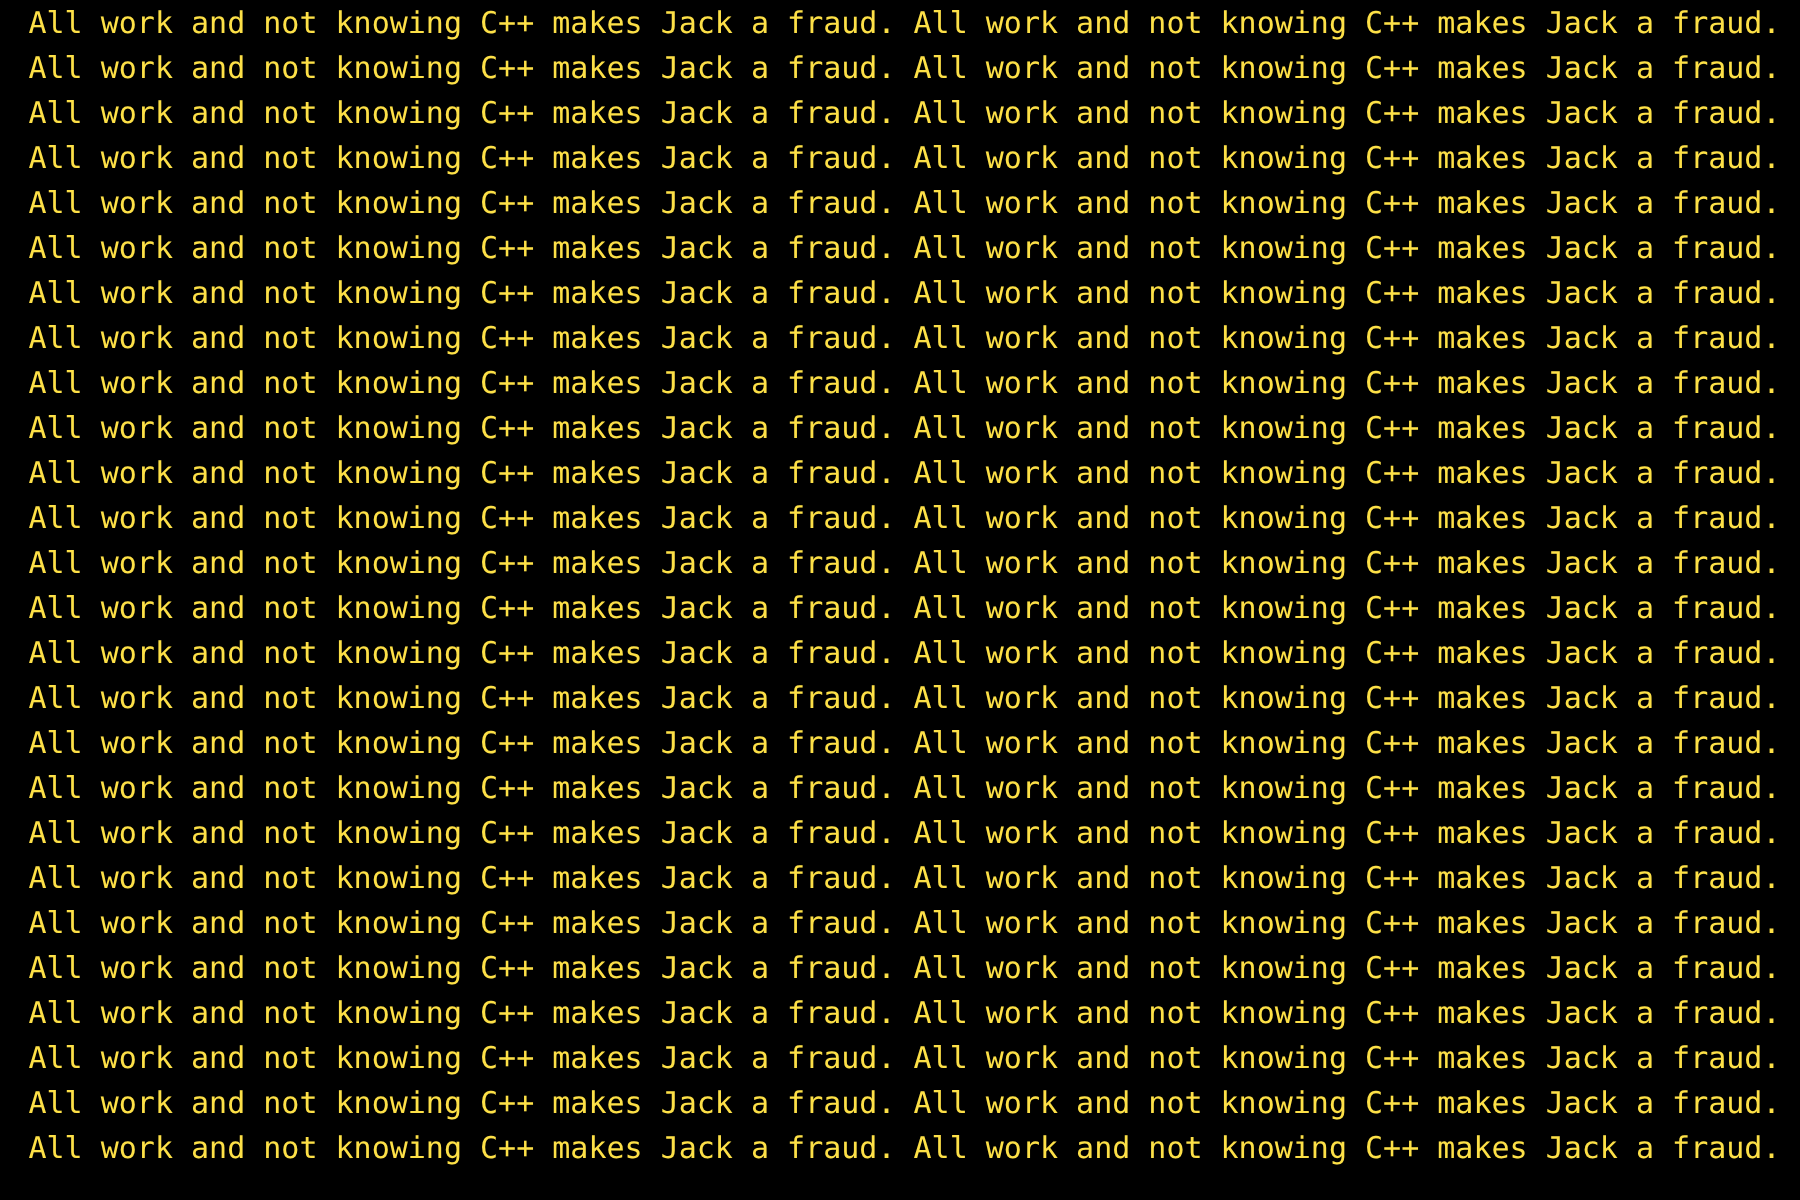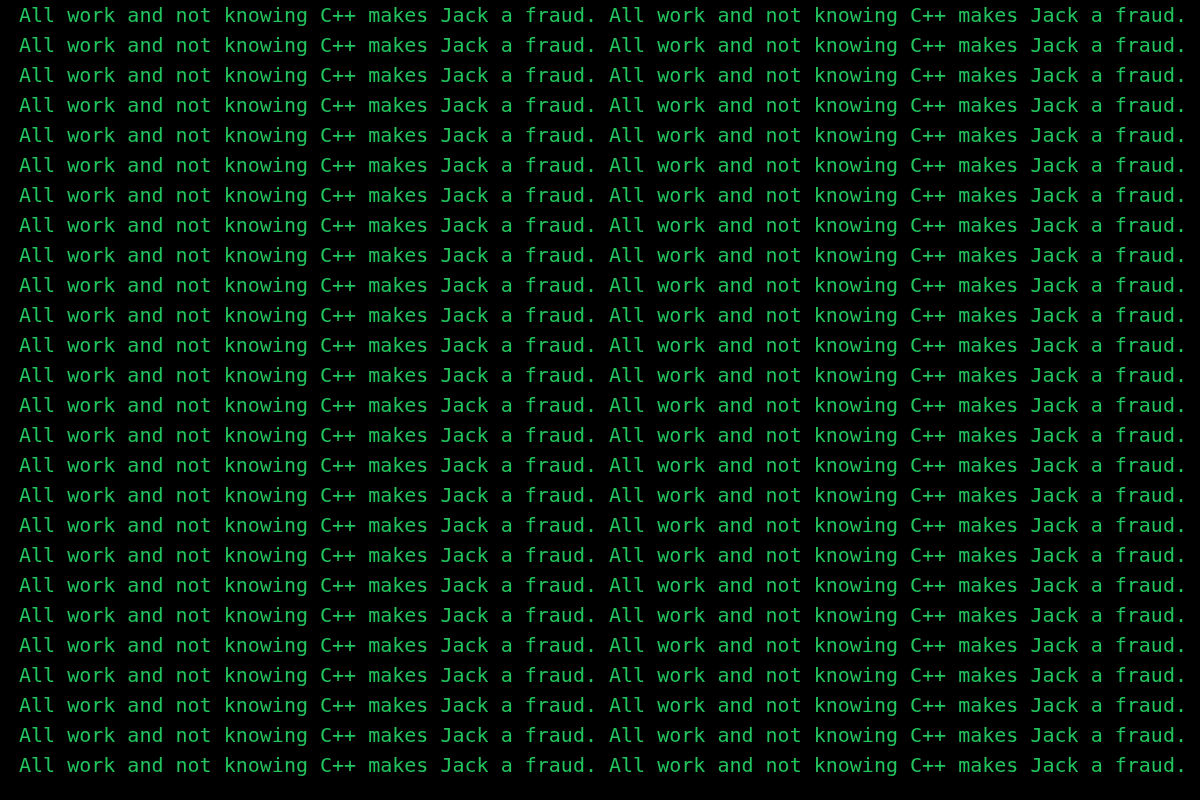--- a/index.html
+++ b/index.html
@@ -37,21 +37,21 @@
     overflow: hidden;
   }
 
   .terminal-line {
     display: block;
     height: 30px;
     line-height: 30px;
     white-space: pre;
     font-family: "DejaVu Sans Mono", monospace;
     font-size: 20px;
-    color: #22c55e;
+    color: #fde047;
     margin: 0;
     padding: 0;
   }
 </style>
 </head>
 <body>
 
 <div id="terminal-screen">
   <div id="terminal-output"><span class="terminal-line">All work and not knowing C++ makes Jack a fraud. All work and not knowing C++ makes Jack a fraud.</span><span class="terminal-line">All work and not knowing C++ makes Jack a fraud. All work and not knowing C++ makes Jack a fraud.</span><span class="terminal-line">All work and not knowing C++ makes Jack a fraud. All work and not knowing C++ makes Jack a fraud.</span><span class="terminal-line">All work and not knowing C++ makes Jack a fraud. All work and not knowing C++ makes Jack a fraud.</span><span class="terminal-line">All work and not knowing C++ makes Jack a fraud. All work and not knowing C++ makes Jack a fraud.</span><span class="terminal-line">All work and not knowing C++ makes Jack a fraud. All work and not knowing C++ makes Jack a fraud.</span><span class="terminal-line">All work and not knowing C++ makes Jack a fraud. All work and not knowing C++ makes Jack a fraud.</span><span class="terminal-line">All work and not knowing C++ makes Jack a fraud. All work and not knowing C++ makes Jack a fraud.</span><span class="terminal-line">All work and not knowing C++ makes Jack a fraud. All work and not knowing C++ makes Jack a fraud.</span><span class="terminal-line">All work and not knowing C++ makes Jack a fraud. All work and not knowing C++ makes Jack a fraud.</span><span class="terminal-line">All work and not knowing C++ makes Jack a fraud. All work and not knowing C++ makes Jack a fraud.</span><span class="terminal-line">All work and not knowing C++ makes Jack a fraud. All work and not knowing C++ makes Jack a fraud.</span><span class="terminal-line">All work and not knowing C++ makes Jack a fraud. All work and not knowing C++ makes Jack a fraud.</span><span class="terminal-line">All work and not knowing C++ makes Jack a fraud. All work and not knowing C++ makes Jack a fraud.</span><span class="terminal-line">All work and not knowing C++ makes Jack a fraud. All work and not knowing C++ makes Jack a fraud.</span><span class="terminal-line">All work and not knowing C++ makes Jack a fraud. All work and not knowing C++ makes Jack a fraud.</span><span class="terminal-line">All work and not knowing C++ makes Jack a fraud. All work and not knowing C++ makes Jack a fraud.</span><span class="terminal-line">All work and not knowing C++ makes Jack a fraud. All work and not knowing C++ makes Jack a fraud.</span><span class="terminal-line">All work and not knowing C++ makes Jack a fraud. All work and not knowing C++ makes Jack a fraud.</span><span class="terminal-line">All work and not knowing C++ makes Jack a fraud. All work and not knowing C++ makes Jack a fraud.</span><span class="terminal-line">All work and not knowing C++ makes Jack a fraud. All work and not knowing C++ makes Jack a fraud.</span><span class="terminal-line">All work and not knowing C++ makes Jack a fraud. All work and not knowing C++ makes Jack a fraud.</span><span class="terminal-line">All work and not knowing C++ makes Jack a fraud. All work and not knowing C++ makes Jack a fraud.</span><span class="terminal-line">All work and not knowing C++ makes Jack a fraud. All work and not knowing C++ makes Jack a fraud.</span><span class="terminal-line">All work and not knowing C++ makes Jack a fraud. All work and not knowing C++ makes Jack a fraud.</span><span class="terminal-line">All work and not knowing C++ makes Jack a fraud. All work and not knowing C++ makes Jack a fraud.</span></div>
 </div>

